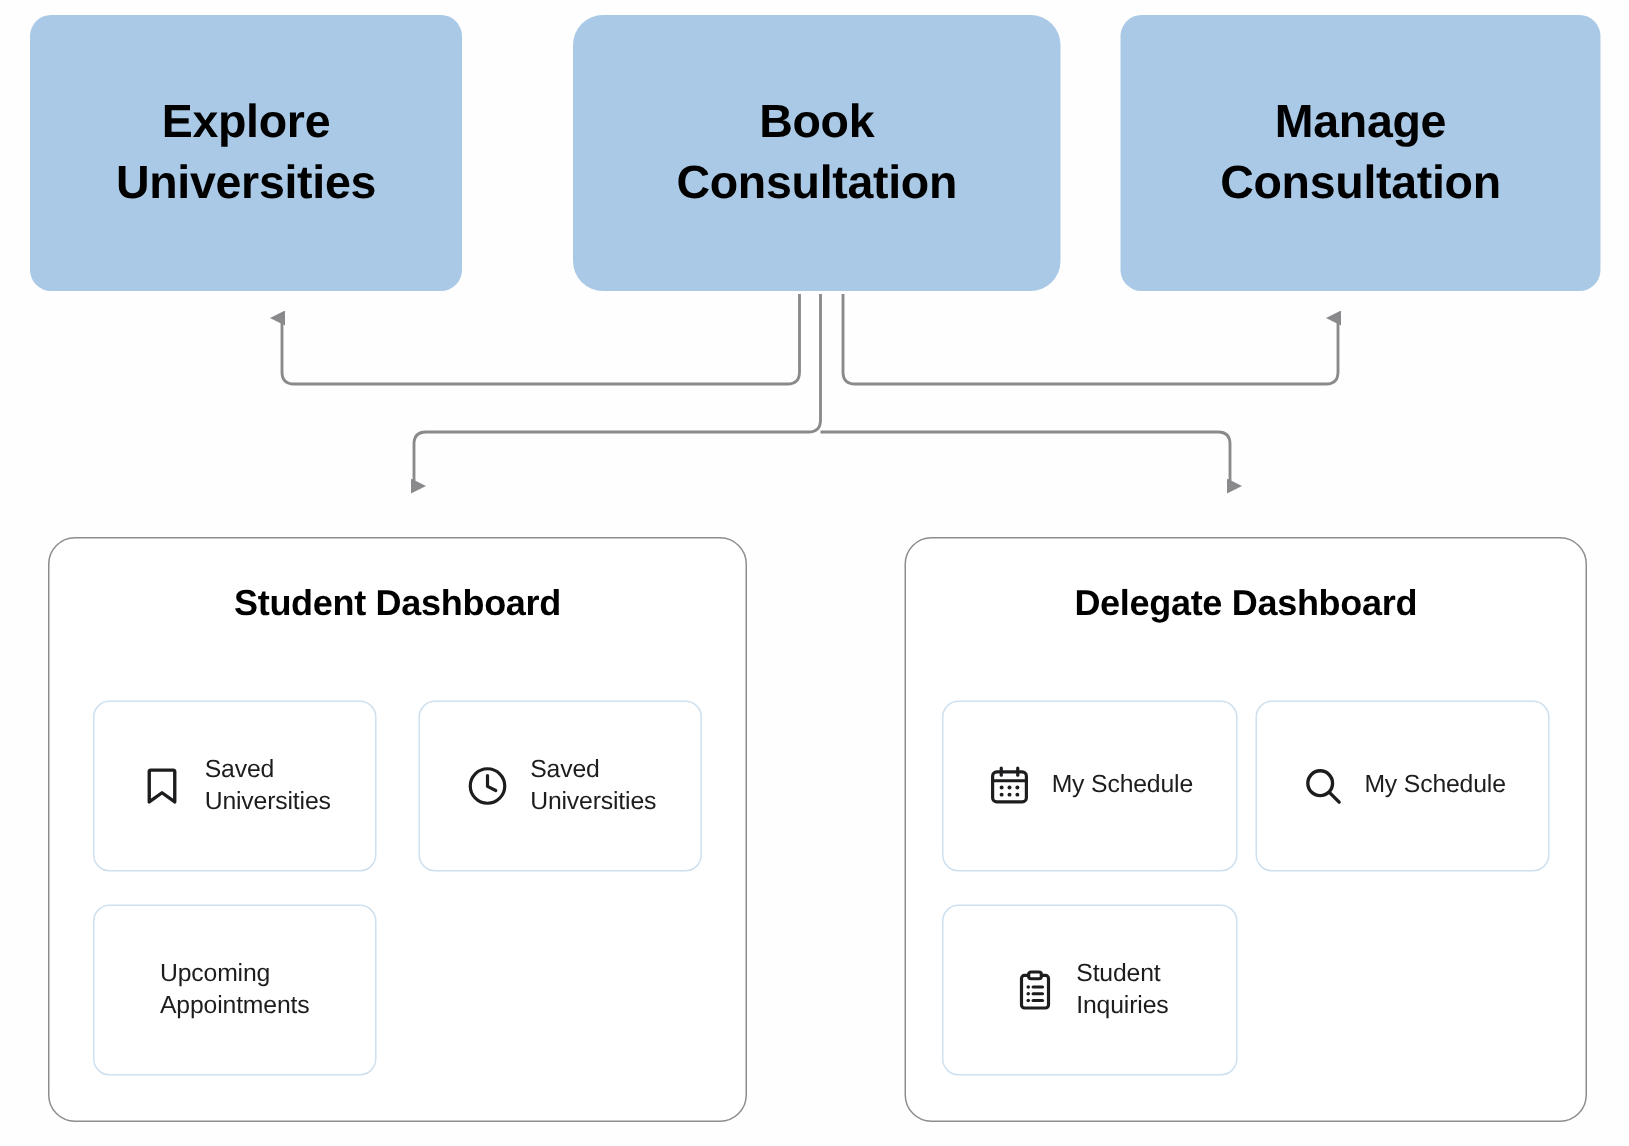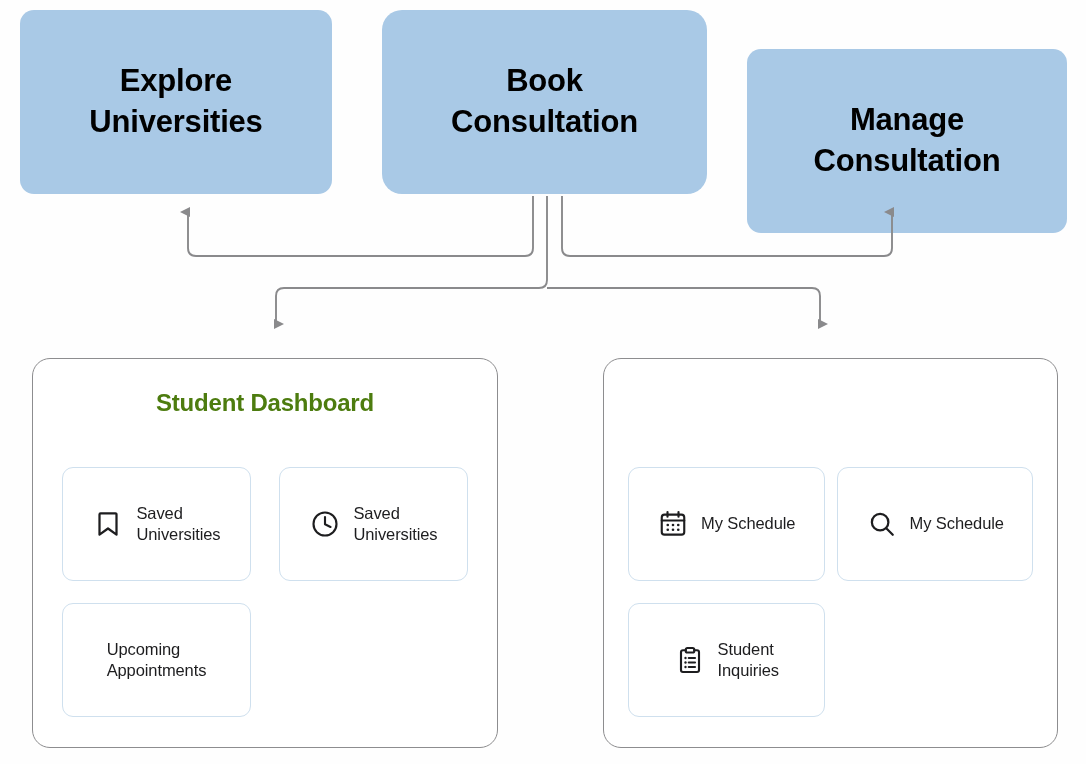--- a/index.html
+++ b/index.html
@@ -38,23 +38,23 @@
   .top-box-label {
     color: #000000;
     font-weight: bold;
     font-size: 31px;
     line-height: 1.32;
     letter-spacing: -0.2px;
     white-space: pre-line;
     padding: 0 8px;
   }
 
-  #box-explore   { left: 20px;  top: 10px;  width: 312px; height: 184px; }
+  #box-explore   { left: 20px;  top: 10px;  width: 288px; height: 184px; }
   #box-book      { left: 382px; top: 10px;  width: 325px; height: 184px; border-radius: 20px; }
-  #box-manage    { left: 747px; top: 10px;  width: 320px; height: 184px; margin-top: 39px; }
+  #box-manage    { left: 747px; top: 10px;  width: 320px; height: 184px; }
 
   
   #connector-layer {
     position: absolute;
     left: 0; top: 0;
     width: 1086px;
     height: 764px;
     pointer-events: none;
   }
 
@@ -70,21 +70,21 @@
   #panel-delegate { left: 603px; top: 358px; width: 455px; height: 390px; }
 
   .panel-title {
     position: absolute;
     left: 0;
     top: 30px;
     width: 100%;
     text-align: center;
     font-size: 24px;
     font-weight: bold;
-    color: #4d7c0f;
+    color: #000000;
     letter-spacing: -0.2px;
   }
 
   .card-grid {
     position: absolute;
     left: 29px;
     top: 108px;
     right: 29px;
     display: grid;
     grid-template-columns: 1fr 1fr;
@@ -203,20 +203,21 @@
       <div class="dash-card no-icon">
         <span class="card-label">Upcoming
 Appointments</span>
       </div>
 
     </div>
   </div>
 
   <div class="dashboard-panel" id="panel-delegate">
 
+    <div class="panel-title">Delegate Dashboard</div>
 
     <div class="card-grid">
 
       <div class="dash-card">
         <span class="card-icon">
           <svg width="30" height="30" viewBox="0 0 24 24" fill="none" stroke="#1d1d1f" stroke-width="1.7" stroke-linecap="round" stroke-linejoin="round">
             <rect x="3" y="4.5" width="18" height="16" rx="2.2"></rect>
             <line x1="3" y1="9.2" x2="21" y2="9.2"></line>
             <line x1="7.6" y1="2.4" x2="7.6" y2="6.2"></line>
             <line x1="16.4" y1="2.4" x2="16.4" y2="6.2"></line>

